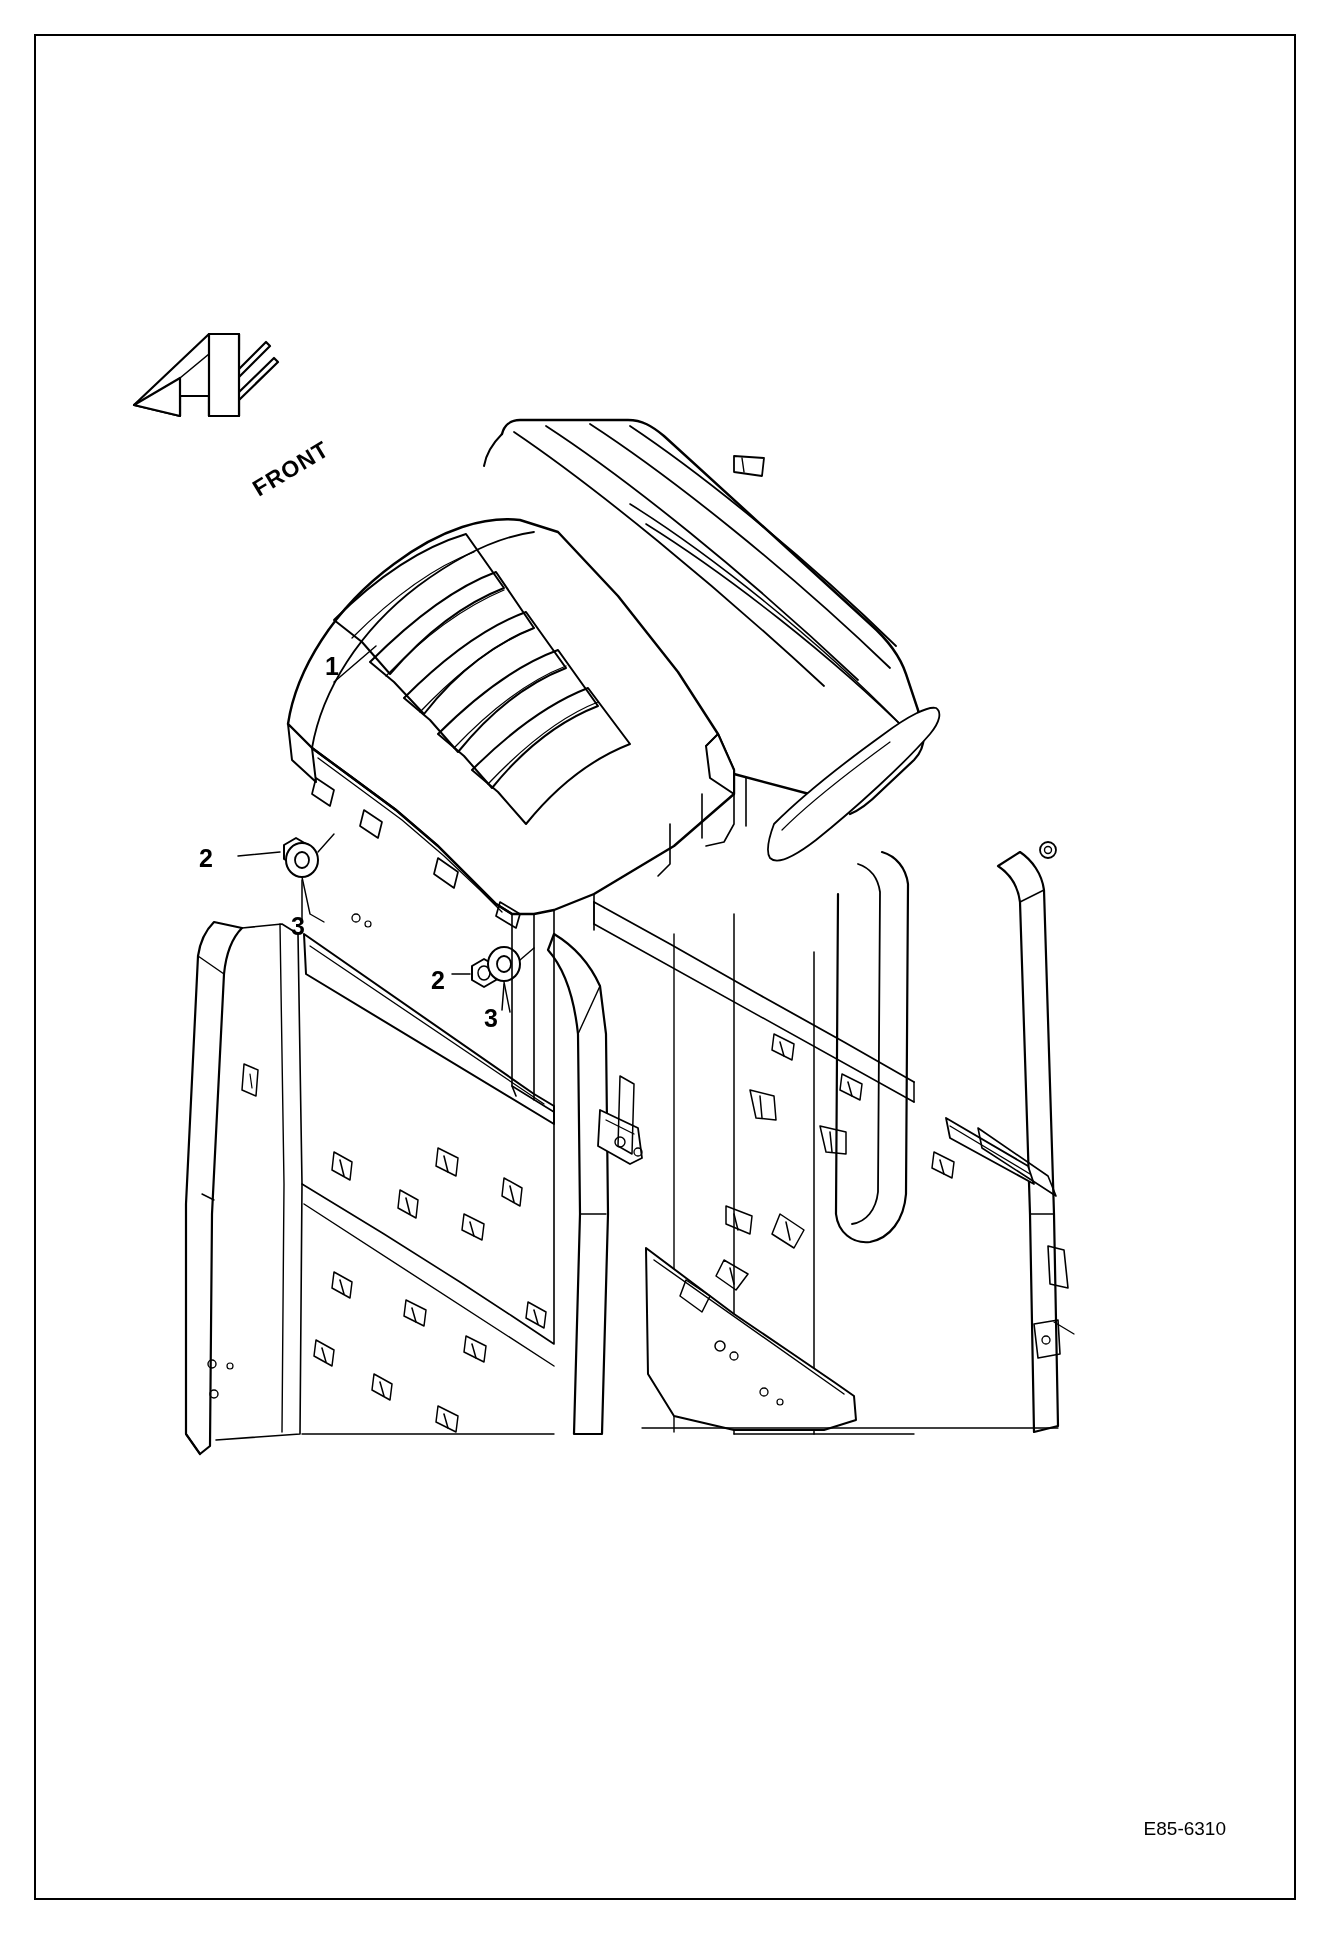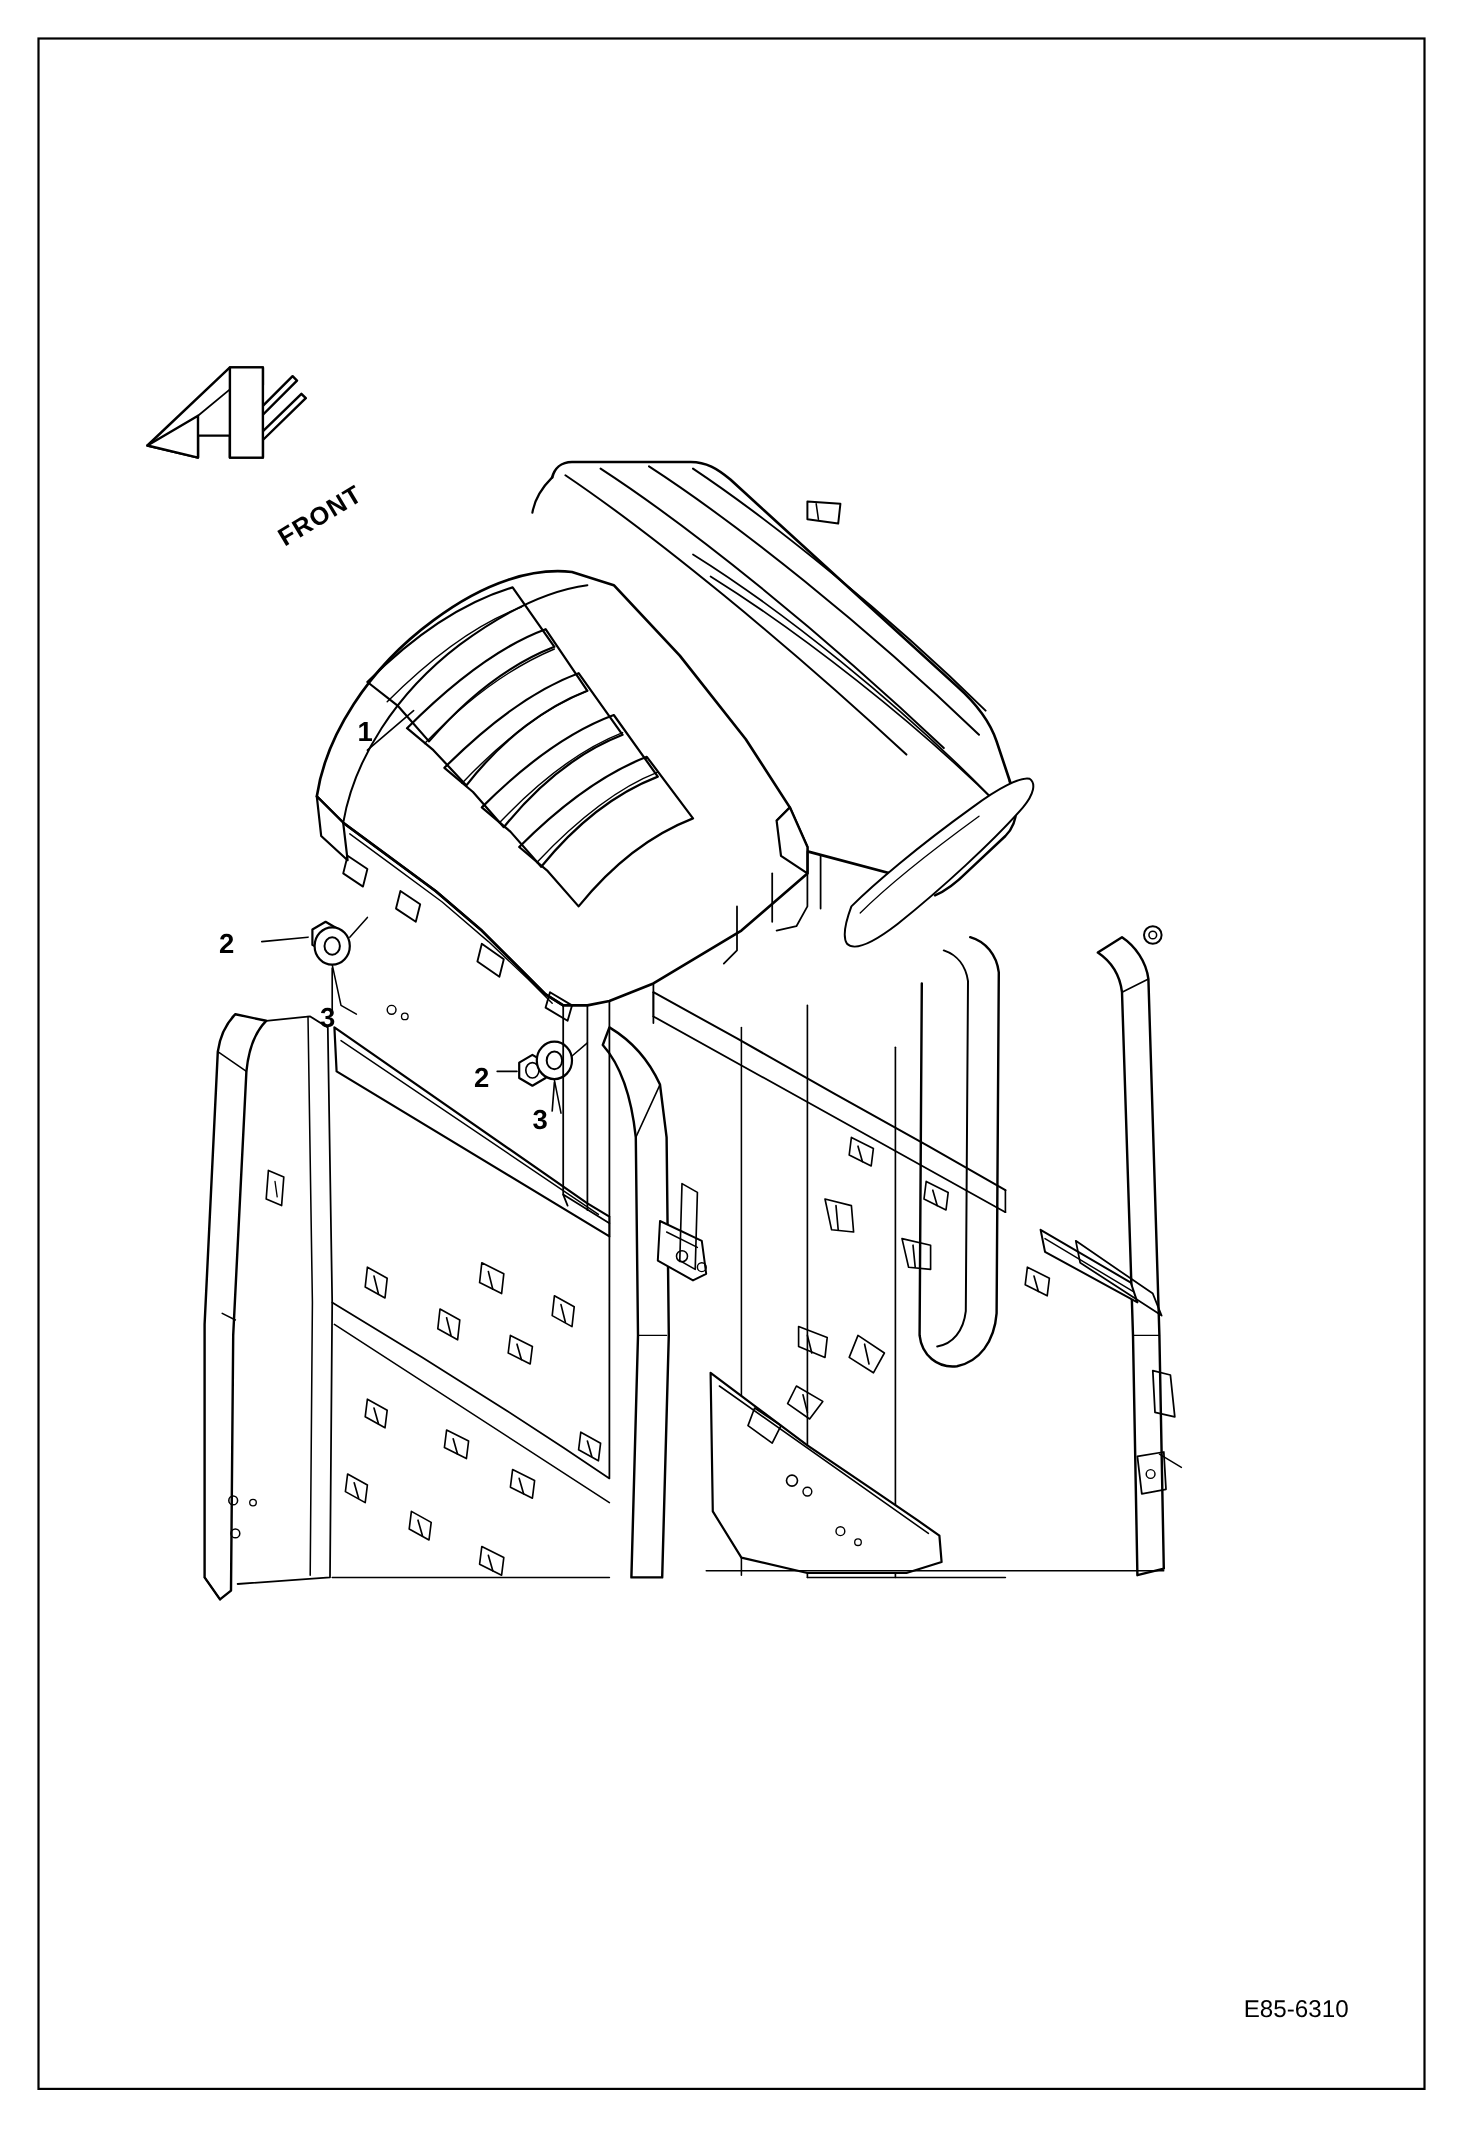--- a/index.html
+++ b/index.html
@@ -73,21 +73,21 @@
     color: #000000;
     transform: rotate(-31deg);
     transform-origin: left top;
     white-space: nowrap;
   }
   
   #figure-code {
     position: absolute;
     right: 70px;
     bottom: 60px;
-    font-size: 22px;
+    font-size: 19px;
     font-weight: normal;
     color: #000000;
     white-space: nowrap;
   }
 </style>
 </head>
 <body>
 
 <div id="page">
 

